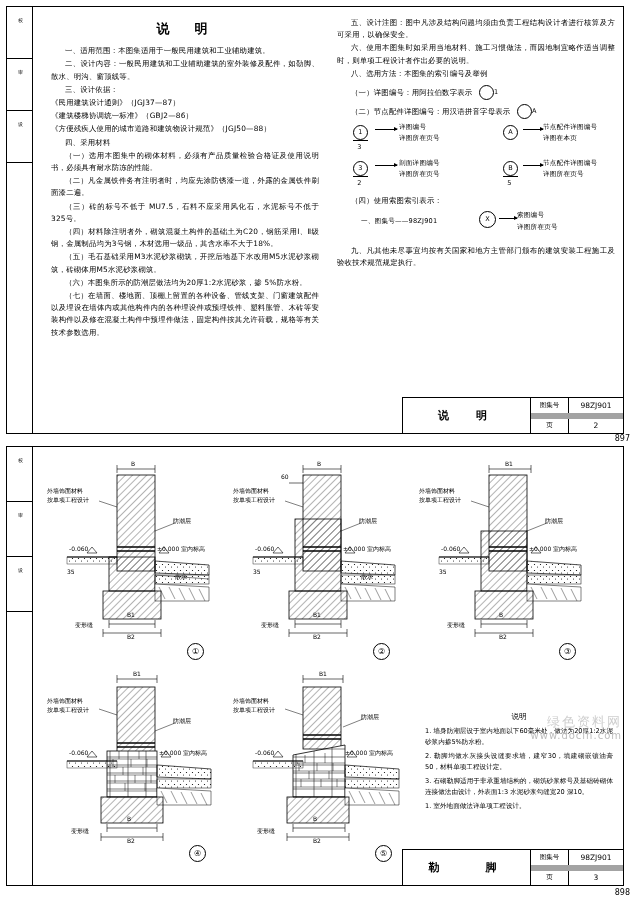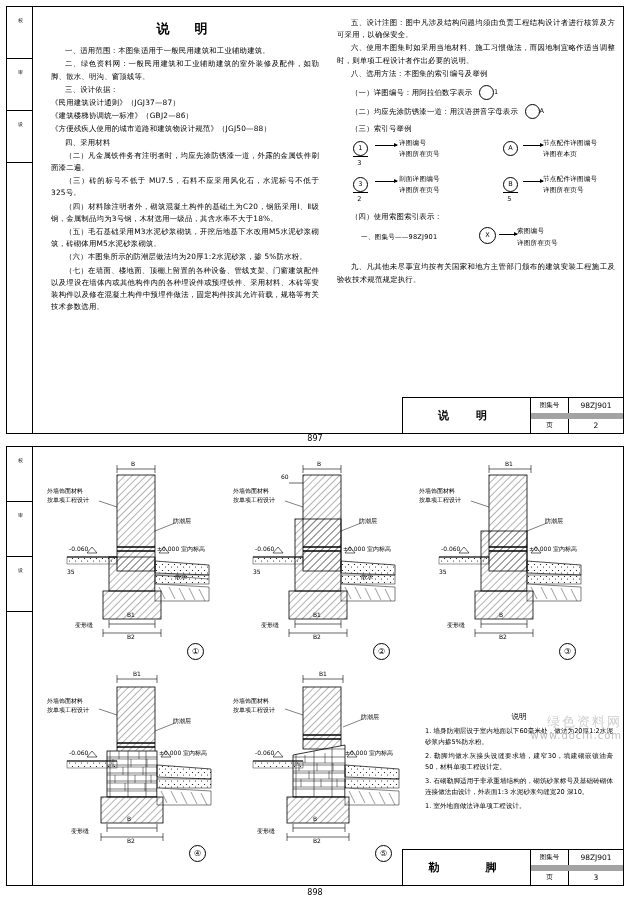--- a/index.html
+++ b/index.html
@@ -34,21 +34,21 @@
   
   .titleblock{position:absolute;right:0;bottom:0;height:36px;border-left:1px solid #000;border-top:1px solid #000;box-sizing:border-box;display:flex;}
   .tb-name{width:128px;border-right:1px solid #000;box-sizing:border-box;display:flex;align-items:center;justify-content:center;
            font-size:11px;letter-spacing:8px;font-weight:bold;}
   .tb-right{width:92px;display:flex;flex-direction:column;}
   .tb-cell{flex:1;display:flex;border-bottom:6px solid #a3a3a3;box-sizing:border-box;}
   .tb-cell:last-child{border-bottom:none;}
   .tb-k{width:38px;border-right:1px solid #000;box-sizing:border-box;font-size:6.5px;display:flex;align-items:center;justify-content:center;}
   .tb-v{flex:1;font-size:7.5px;display:flex;align-items:center;justify-content:center;}
 
-  .pagenum{position:absolute;width:100%;text-align:center;font-size:8px;}
+  .pagenum{position:absolute;width:100%;text-align:right;font-size:8px;}
 
   
   .det{position:absolute;}
   .detlabel{position:absolute;width:15px;height:15px;border:1px solid #000;border-radius:50%;font-size:8px;
             line-height:15px;text-align:center;}
   .note{position:absolute;font-size:6.6px;line-height:11px;text-align:justify;}
   .note .nt{font-size:7.6px;text-align:center;display:block;margin-bottom:4px;margin-top:24px;}
 
   .callout{position:absolute;font-size:6px;line-height:8.5px;}
   .dimtxt{position:absolute;font-size:6px;}
@@ -71,48 +71,48 @@
       </div>
       <div class="side-box" style="top:104px;height:52px;">
         <span class="vtext">设</span>
       </div>
       <div class="side-box" style="top:156px;height:60px;border-bottom:none;"></div>
     </div>
 
     <div class="col" id="col-left">
       <div class="title-main">说　明</div>
       <p class="p indent">一、适用范围：本图集适用于一般民用建筑和工业辅助建筑。</p>
-      <p class="p indent">二、绿色资料网：一般民用建筑和工业辅助建筑的室外装修及配件，如勒脚、散水、明沟、窗顶线等。</p>
+      <p class="p indent">二、设计内容：一般民用建筑和工业辅助建筑的室外装修及配件，如勒脚、散水、明沟、窗顶线等。</p>
       <p class="p indent">三、设计依据：</p>
       <p class="p">《民用建筑设计通则》（JGJ37—87）</p>
       <p class="p">《建筑楼梯协调统一标准》（GBJ2—86）</p>
       <p class="p">《方便残疾人使用的城市道路和建筑物设计规范》（JGJ50—88）</p>
       <p class="p indent">四、采用材料</p>
+      <p class="p indent">（一）选用本图集中的砌体材料，必须有产品质量检验合格证及使用说明书，必须具有耐水防冻的性能。</p>
       <p class="p indent">（二）凡金属铁件务有注明者时，均应先涂防锈漆一道，外露的金属铁件刷面漆二遍。</p>
       <p class="p indent">（三）砖的标号不低于 MU7.5，石料不应采用风化石，水泥标号不低于325号。</p>
       <p class="p indent">（四）材料除注明者外，砌筑混凝土构件的基础土为C20，钢筋采用Ⅰ、Ⅱ级钢，金属制品均为3号钢，木材选用一级品，其含水率不大于18%。</p>
       <p class="p indent">（五）毛石基础采用M3水泥砂浆砌筑，开挖后地基下水改用M5水泥砂浆砌筑，砖砌体用M5水泥砂浆砌筑。</p>
       <p class="p indent">（六）本图集所示的防潮层做法均为20厚1:2水泥砂浆，掺 5%防水粉。</p>
-      <p class="p indent">（七）在墙面、楼地面、顶棚上留置的各种设备、管线支架、门窗建筑配件以及埋设在墙体内或其他构件内的各种埋设件或预埋铁件、采用材料、木砖等安装构件以及修在混凝土构件中预埋件做法，固定构件按其允许荷载，规格等有关技术参数选用。</p>
+      <p class="p indent">（七）在墙面、楼地面、顶棚上留置的各种设备、管线支架、门窗建筑配件以及埋设在墙体内或其他构件内的各种埋设件或预埋铁件、塑料胀管、木砖等安装构件以及修在混凝土构件中预埋件做法，固定构件按其允许荷载，规格等有关技术参数选用。</p>
     </div>
 
     <div class="col" id="col-right">
       <p class="p indent">五、设计注图：图中凡涉及结构问题均须由负责工程结构设计者进行核算及方可采用，以确保安全。</p>
       <p class="p indent">六、使用本图集时如采用当地材料、施工习惯做法，而因地制宜略作适当调整时，则单项工程设计者作出必要的说明。</p>
       <p class="p indent">八、选用方法：本图集的索引编号及举例</p>
 
       <p class="p indent" style="margin-top:5px;position:relative;">
         <span>（一）详图编号：用阿拉伯数字表示</span>
         <span class="circ" style="margin-left:4px;">1</span>
       </p>
       <p class="p indent" style="margin-top:4px;">
-        <span>（二）均应先涂防锈漆一道：用汉语拼音字母表示</span>
+        <span>（二）节点配件详图编号：用汉语拼音字母表示</span>
         <span class="circ" style="margin-left:4px;">A</span>
       </p>
-      <p class="p indent" style="margin-top:4px;">（三）索引号举例</p>
 
       <div style="position:relative;height:34px;margin:2px 0 0 16px;">
         <div style="position:absolute;left:0;top:4px;">
           <span class="circ">1</span>
           <div style="width:15px;height:1px;background:#000;margin-top:0px;"></div>
           <span class="circ" style="border:none;font-size:6.5px;line-height:10px;height:10px;">3</span>
         </div>
         <span class="arrowline" style="position:absolute;left:20px;top:8px;width:22px;"></span>
         <span class="lbl" style="position:absolute;left:46px;top:2px;">详图编号</span>
         <span class="lbl" style="position:absolute;left:46px;top:13px;">详图所在页号</span>

